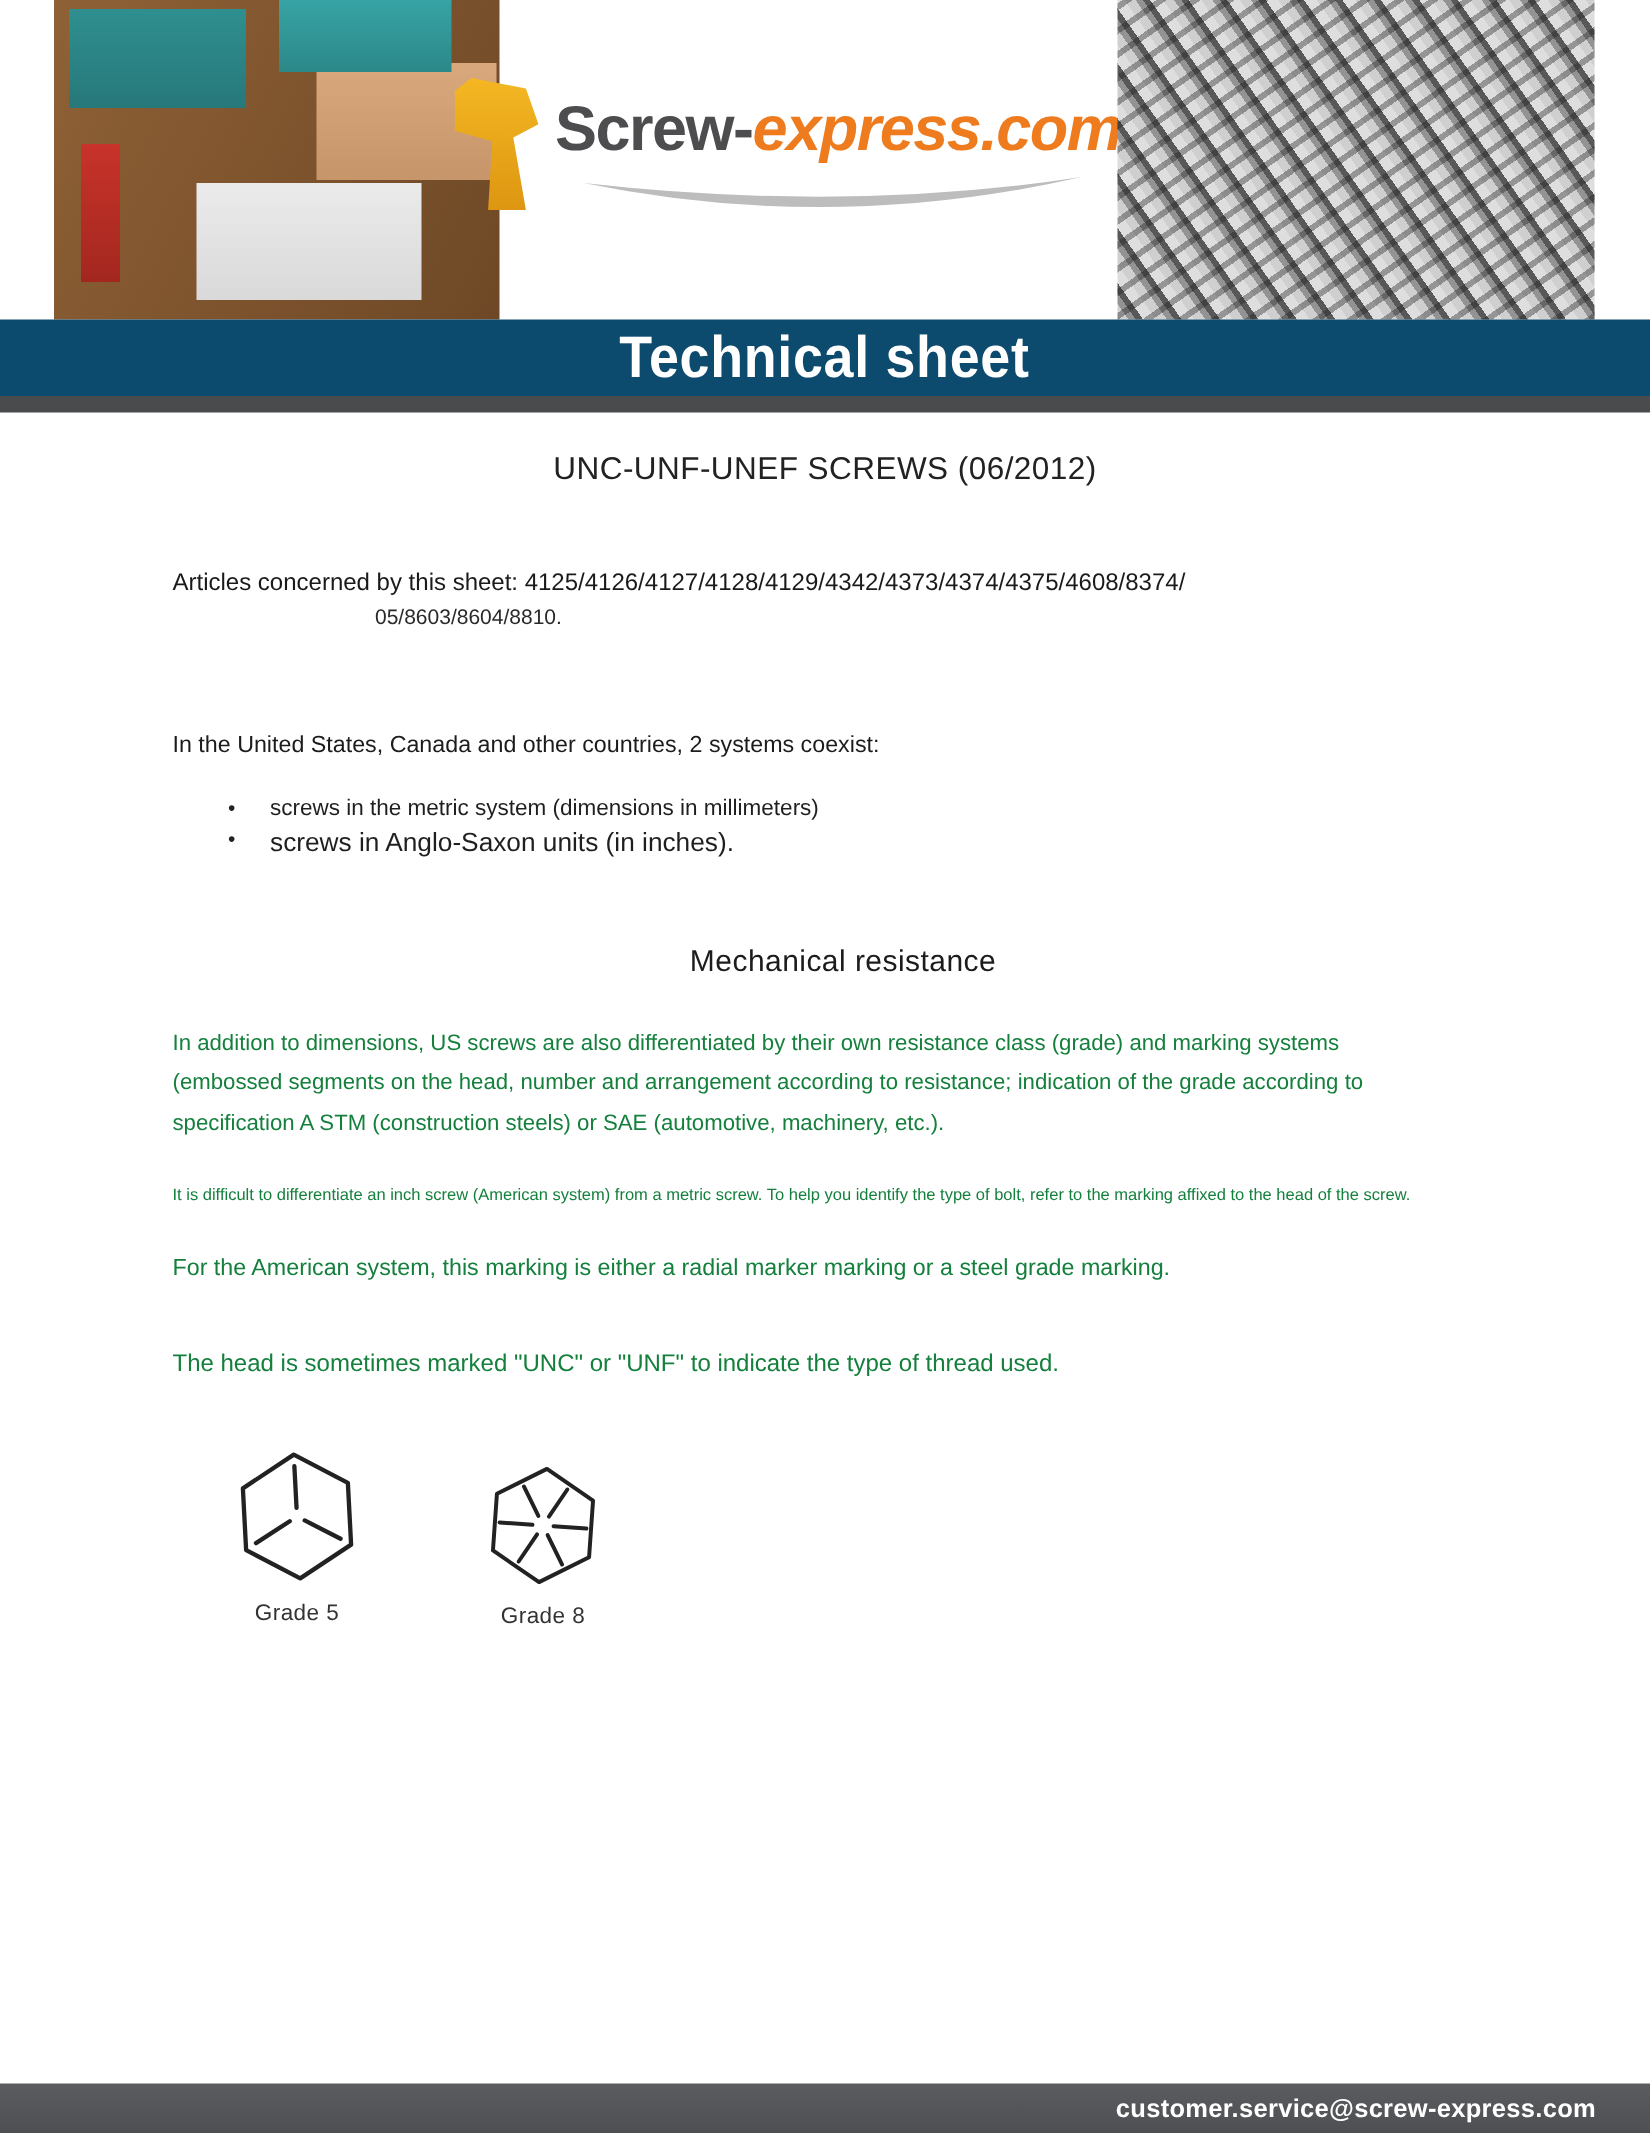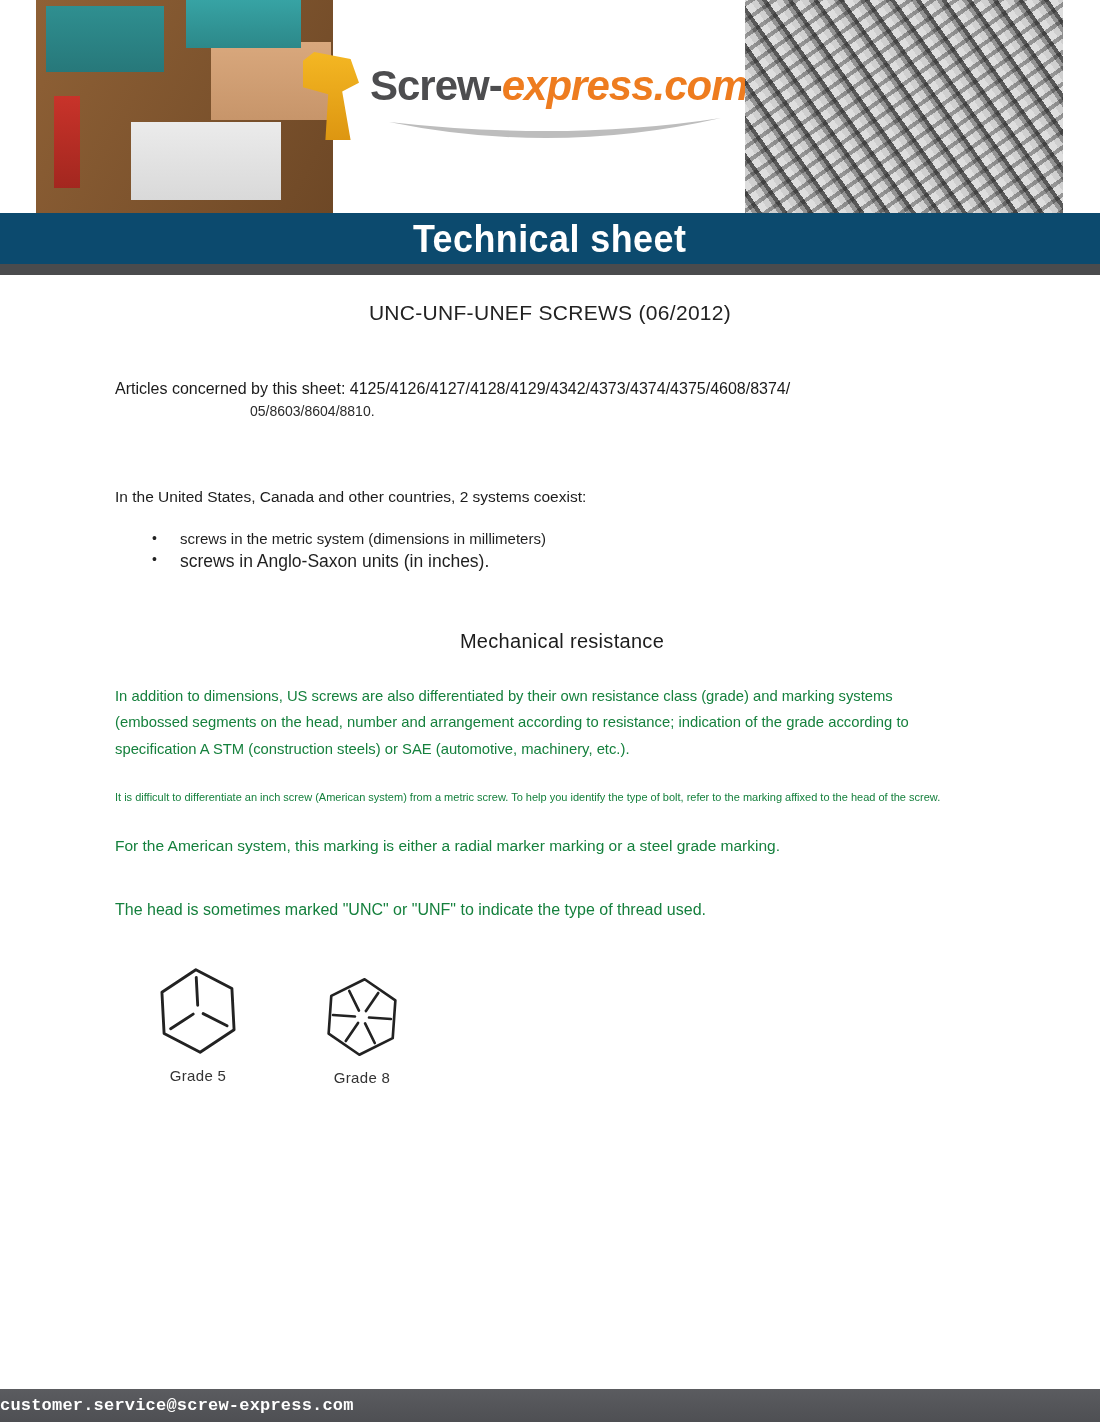--- a/index.html
+++ b/index.html
@@ -105,23 +105,22 @@
   .grade-fig.second { margin-top: 12px; }
   .grade-fig svg { display: block; margin: 0 auto; }
   .grade-fig figcaption { margin-top: 8px; font-size: 15px; color: #333; letter-spacing: 0.3px; }
   .hex { stroke: #222; stroke-width: 3; fill: none; stroke-linejoin: round; }
   .mark { stroke: #222; stroke-width: 3; stroke-linecap: round; }
 
   
   .footer {
     position: absolute; left: 0; bottom: 0; width: 100%; height: 33px;
     background: linear-gradient(#5b5c60,#4e4f53);
-    display: flex; align-items: center; 
+    display: flex; align-items: center; justify-content: flex-end;
     padding-right: 36px;
-    font-family: Liberation Mono, monospace;
   }
   .footer span { color: #ffffff; font-size: 17px; font-weight: bold; letter-spacing: 0.2px; }
 </style>
 </head>
 <body>
 
 <div class="page">
 
   <header class="header">
     <div class="photo photo-left"></div>

